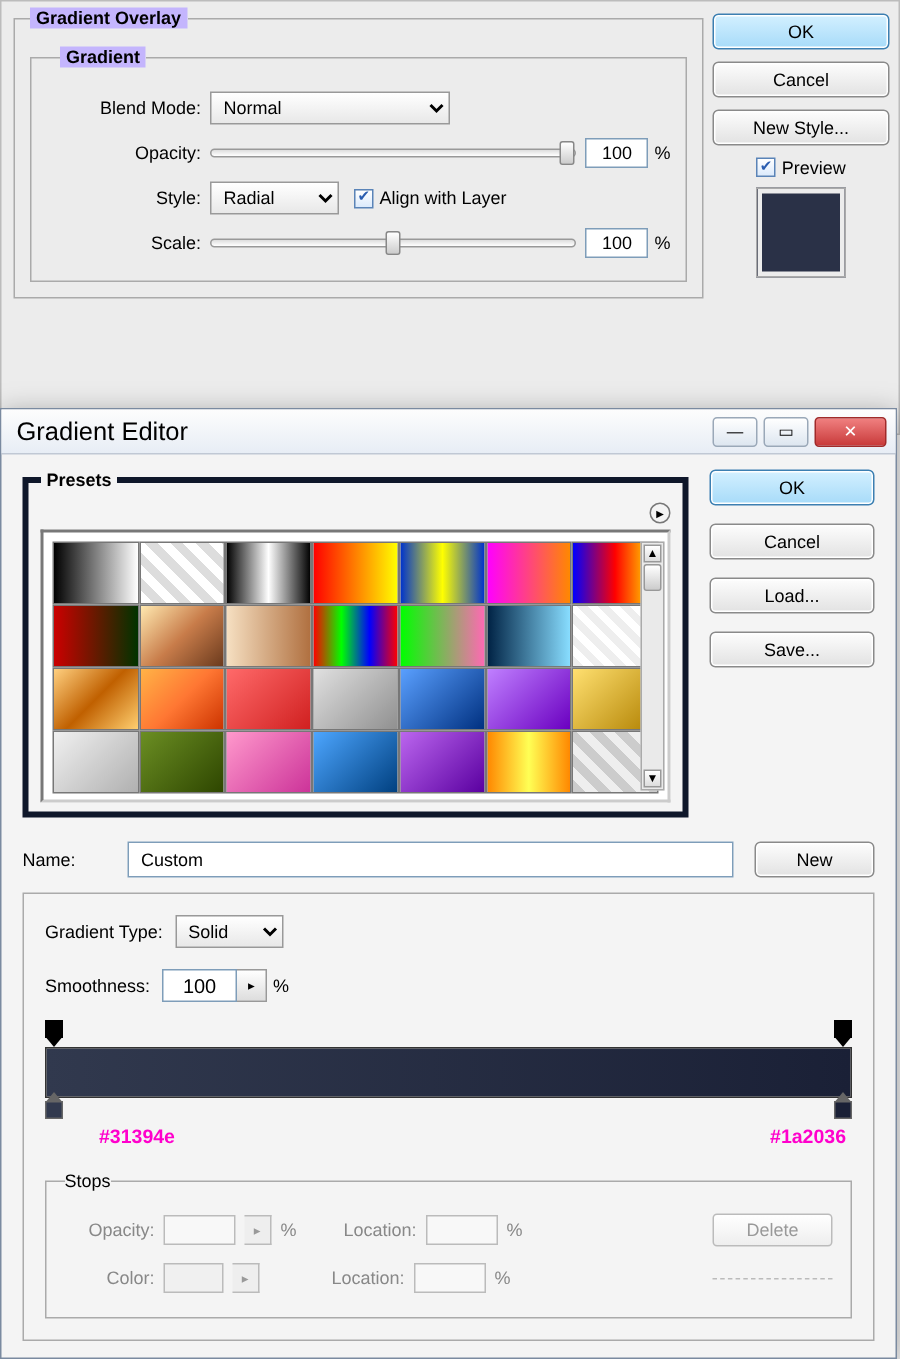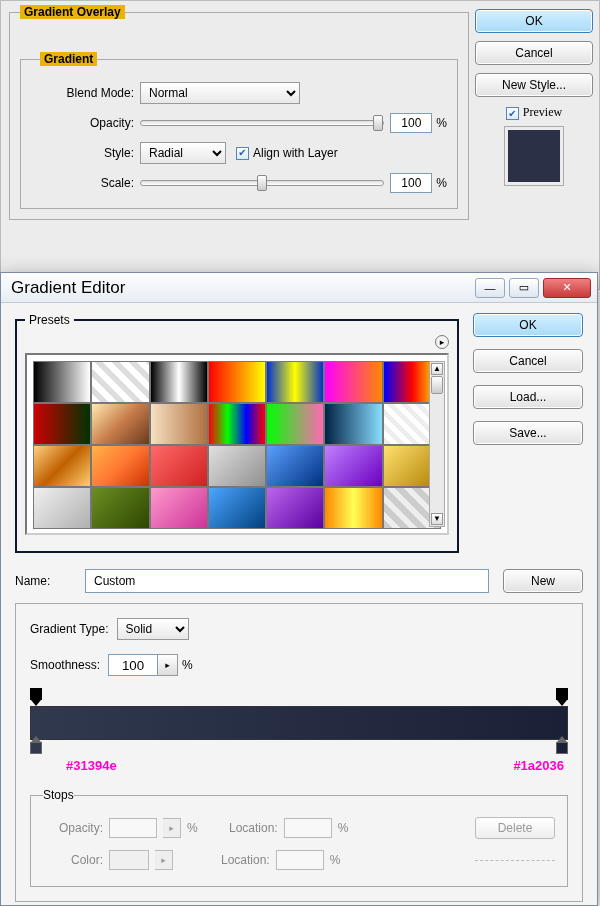--- a/index.html
+++ b/index.html
@@ -4,22 +4,22 @@
 <style>
   * { box-sizing: border-box; margin: 0; padding: 0; }
   body { font-family: Tahoma, Arial, sans-serif; font-size: 12px; color: #000; background: #f0f0f0; width: 600px; height: 906px; position: relative; overflow: hidden; }
 
   
   .layerstyle { position: absolute; left: 0; top: 0; width: 600px; height: 290px; background: #ececec; border: 1px solid #bcbcbc; }
   .ls-body { position: absolute; left: 8px; top: 4px; right: 130px; bottom: 8px; }
   .ls-side { position: absolute; right: 6px; top: 8px; width: 118px; }
 
   fieldset.fs { border: 1px solid #aaa; padding: 12px 10px 10px; position: relative; }
-  fieldset.fs > legend { font-weight: bold; padding: 0 4px; background: #eab308; font-size: 12px; }
-  fieldset.inner { margin-top: 21px; padding-left: 19px; }
+  fieldset.fs > legend { font-weight: bold; padding: 0 4px; background: #c4b5fd; font-size: 12px; }
+  fieldset.inner { margin-top: 0; padding-left: 19px; }
 
   .row { display: flex; align-items: center; height: 30px; }
   .lbl { width: 100px; text-align: right; padding-right: 6px; font-size: 12px; }
   .select { height: 22px; border: 1px solid #999; background: linear-gradient(#fff,#e8e8e8); font-size: 12px; padding-left: 4px; }
   .slider-track { position: relative; height: 6px; border: 1px solid #999; border-radius: 3px; background: linear-gradient(#ddd,#fff); flex: 1; margin-right: 6px; }
   .slider-thumb { position: absolute; top: -6px; width: 10px; height: 16px; background: linear-gradient(#fff,#ccc); border: 1px solid #888; border-radius: 2px; }
   .num-input { width: 42px; height: 20px; border: 1px solid #7e9db9; background: #fff; text-align: center; font-size: 12px; }
   .unit { margin-left: 4px; }
   .grad-swatch { width: 140px; height: 20px; border: 1px solid #555; background: linear-gradient(90deg,#31394e,#1a2036); }
   .grad-swatch-dd { width: 16px; height: 20px; border: 1px solid #555; border-left: none; background: linear-gradient(#fff,#ccc); display:flex; align-items:center; justify-content:center; }
@@ -38,21 +38,21 @@
   .titlebar .title { flex:1; font-size: 17px; padding-left: 4px; }
   .winbtn { width: 30px; height: 20px; border: 1px solid #9aa8b8; border-radius: 3px; margin-left: 4px; background: linear-gradient(#fff,#dde6f0); display:flex; align-items:center; justify-content:center; font-size: 11px; }
   .winbtn.close { background: linear-gradient(#f08080,#c83a3a); border-color:#a02a2a; color:#fff; width: 48px; }
 
   .ge-body { padding: 10px 14px; }
   .ge-top { display:flex; }
   .ge-presets { flex: 1; }
   .ge-side { width: 110px; margin-left: 14px; }
   .ge-side .btn { margin-bottom: 12px; }
 
-  fieldset.presets { border:2px solid #0f172a; padding: 8px 8px 16px; }
+  fieldset.presets { border:4px solid #0f172a; padding: 8px 8px 6px; font-weight: bold; }
   fieldset.presets legend { padding: 0 4px; }
   .presets-head { display:flex; justify-content:flex-end; margin-bottom:4px; }
   .play-icon { width:14px; height:14px; border:1px solid #777; border-radius:50%; display:flex; align-items:center; justify-content:center; font-size:9px; }
   .preset-box { border: 2px inset #ccc; background: #fff; padding: 6px; height: 182px; position:relative; }
   .preset-grid { display:grid; grid-template-columns: repeat(7, 1fr); grid-auto-rows: 42px; gap: 0; }
   .preset { border: 1px solid #777; }
   .preset-scroll { position:absolute; right:2px; top:6px; bottom:6px; width:16px; border:1px solid #aaa; background:#eaeaea; }
   .preset-scroll .sb-thumb { position:absolute; left:1px; right:1px; top:14px; height:18px; background:linear-gradient(#fff,#ccc); border:1px solid #999; border-radius:2px;}
   .preset-scroll .sb-btn { position:absolute; left:1px; right:1px; height:12px; background:linear-gradient(#fff,#ddd); border:1px solid #999; font-size:8px; text-align:center; line-height:10px;}
   .preset-scroll .sb-up{top:1px;} .preset-scroll .sb-down{bottom:1px;}
@@ -136,21 +136,21 @@
           <span class="unit">%</span>
         </div>
       </fieldset>
     </fieldset>
   </div>
 
   <div class="ls-side">
     <div class="btn primary">OK</div>
     <div class="btn">Cancel</div>
     <div class="btn">New Style...</div>
-    <div style="display:flex;align-items:flex-end;justify-content:center;margin:4px 0;font-family:Liberation Serif, serif;">
+    <div style="display:flex;align-items:flex-start;justify-content:center;margin:4px 0;">
       <span class="checkbox checked"></span>
       <span>Preview</span>
     </div>
     <div class="preview-swatch"></div>
   </div>
 </div>
 
 <div class="gradeditor">
   <div class="titlebar">
     <span class="title">Gradient Editor</span>

